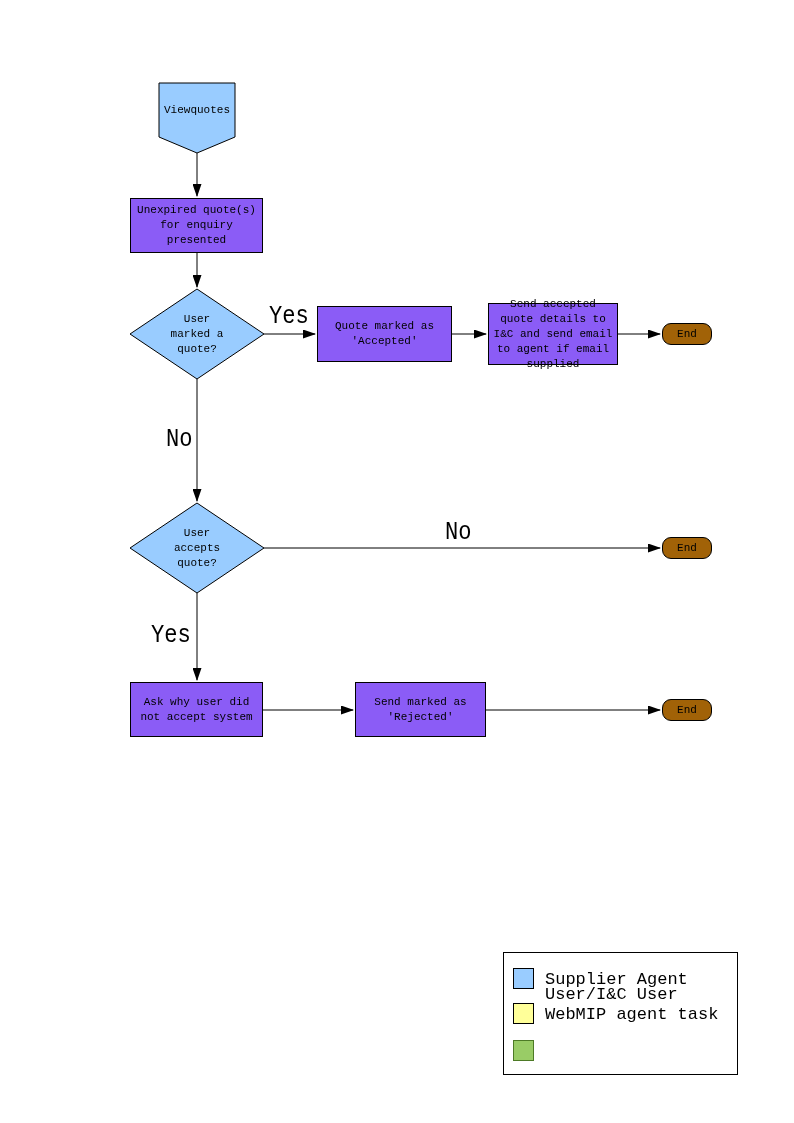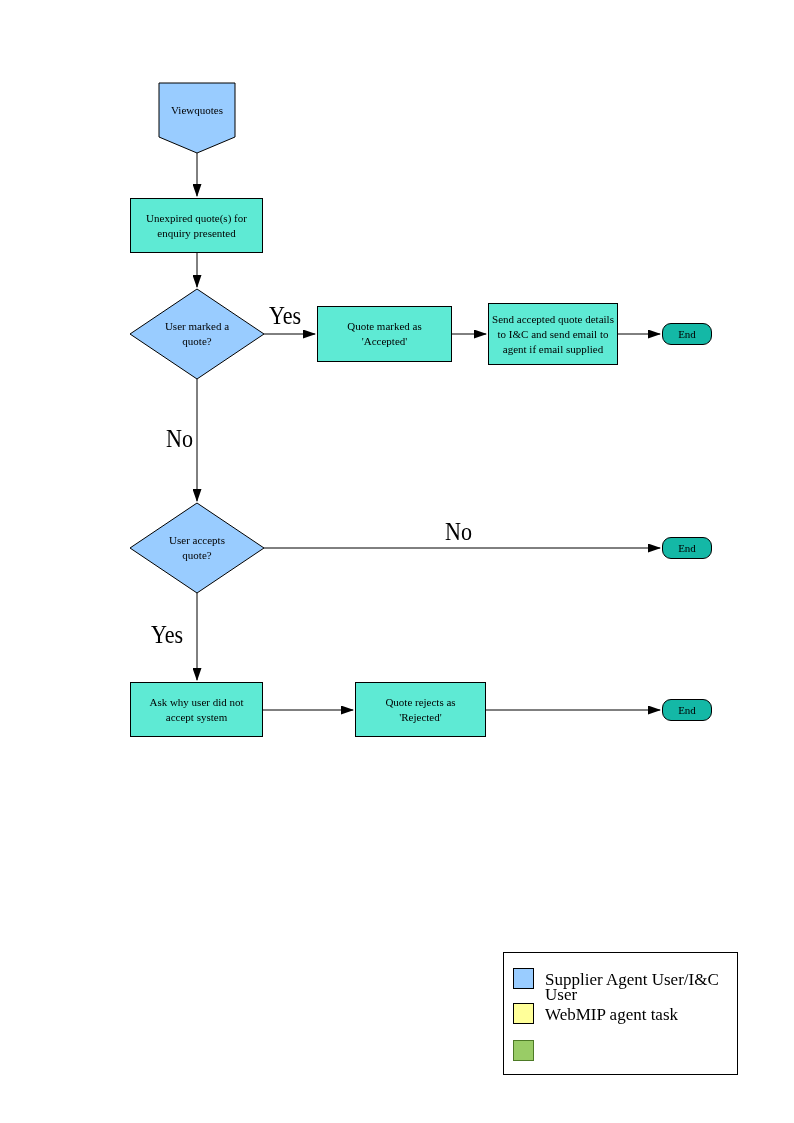--- a/index.html
+++ b/index.html
@@ -1,53 +1,53 @@
 <!DOCTYPE html>
 <html><head>
 <meta charset="utf-8">
 <style>
   html, body { margin: 0; padding: 0; background: #ffffff; }
   .canvas {
     position: relative;
     width: 774px;
     height: 1123px;
     background: #ffffff;
-    font-family: Liberation Serif, serif;
+    font-family: Liberation Mono, monospace;
     color: #000000;
     overflow: hidden;
     border-radius: 30px;
   }
   .layer { position: absolute; left: 0; top: 0; }
   .node-label {
     position: absolute;
     font-size: 11px;
     line-height: 15px;
     text-align: center;
     display: flex;
     align-items: center;
     justify-content: center;
   }
   .task-box {
     position: absolute;
-    background: #5eead4;
+    background: #8b5cf6;
     border: 1px solid #000000;
     box-sizing: border-box;
     font-size: 11px;
     line-height: 15px;
     text-align: center;
     display: flex;
     align-items: center;
     justify-content: center;
   }
   .task-box .inner { width: 122px; }
   .end-node {
     position: absolute;
     width: 50px;
     height: 22px;
-    background: #14b8a6;
+    background: #a16207;
     border: 1px solid #000000;
     border-radius: 9px;
     box-sizing: border-box;
     font-size: 11px;
     display: flex;
     align-items: center;
     justify-content: center;
   }
   .edge-label {
     position: absolute;
@@ -146,21 +146,21 @@
 
   <div class="end-node" style="left:662px; top:537px;">
     <span>End</span>
   </div>
 
   <div class="task-box" style="left:130px; top:682px; width:133px; height:55px;">
     <div class="inner">Ask why user did not accept system</div>
   </div>
 
   <div class="task-box" style="left:355px; top:682px; width:131px; height:55px;">
-    <div class="inner" style="width:110px;">Quote rejects as 'Rejected'</div>
+    <div class="inner" style="width:110px;">Send marked as 'Rejected'</div>
   </div>
 
   <div class="end-node" style="left:662px; top:699px;">
     <span>End</span>
   </div>
 
   <div class="edge-label" style="left:269px; top:303px;">Yes</div>
   <div class="edge-label" style="left:166px; top:426px;">No</div>
   <div class="edge-label" style="left:445px; top:519px;">No</div>
   <div class="edge-label" style="left:151px; top:622px;">Yes</div>

